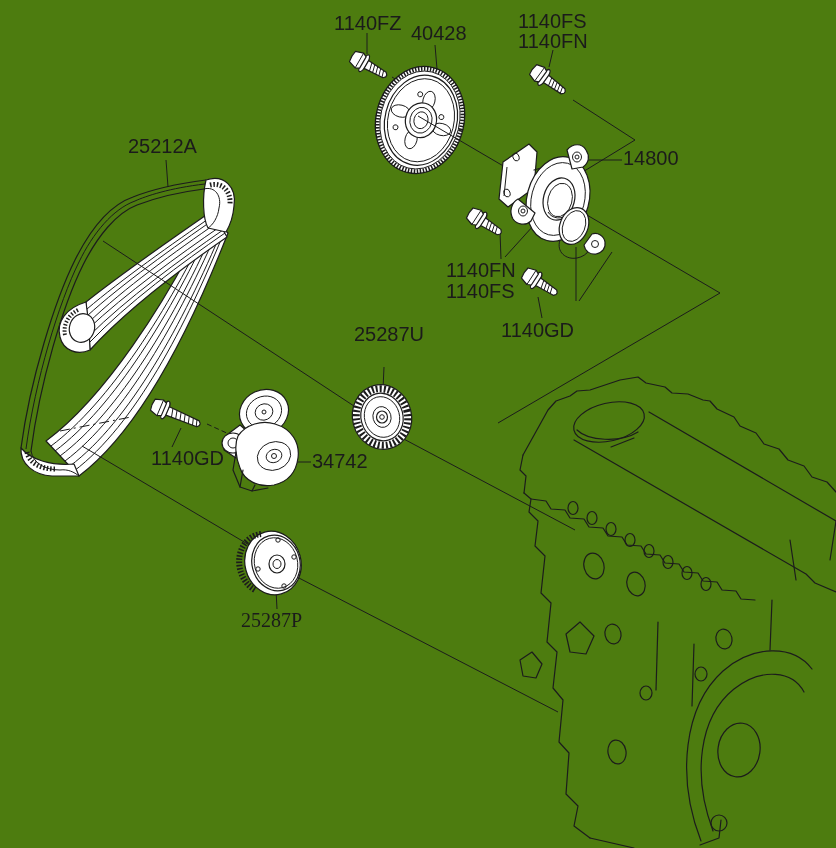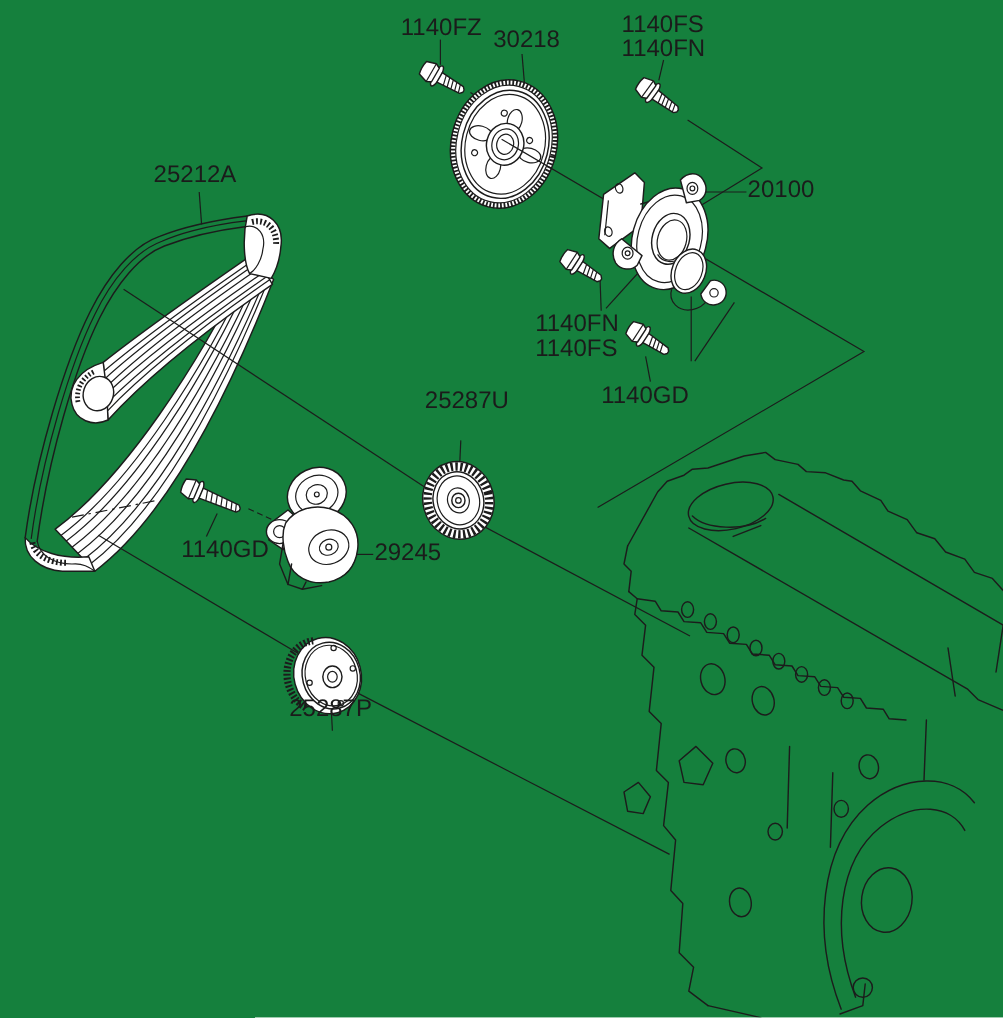--- a/index.html
+++ b/index.html
@@ -1,16 +1,16 @@
 <!DOCTYPE html>
 <html><head>
 <meta charset="utf-8">
 <style>
   html,body{margin:0;padding:0;background:#ffffff;}
-  #stage{position:relative;width:836px;height:848px;background:#15803d;overflow:hidden;
+  #stage{position:relative;width:836px;height:848px;background:#4d7c0f;overflow:hidden;
          font-family:"Liberation Sans",sans-serif;}
   #artwork{position:absolute;left:0;top:0;}
   .part-label{position:absolute;font-size:20px;line-height:21px;color:#1b1b1b;
               white-space:nowrap;letter-spacing:0;}
   svg *{vector-effect:non-scaling-stroke;}
   .ln{stroke:#1c1c1c;stroke-width:1.2;fill:none;stroke-linecap:round;stroke-linejoin:round;}
   .lnthin{stroke:#1c1c1c;stroke-width:1;fill:none;}
   .wfill{fill:#ffffff;stroke:#1c1c1c;stroke-width:1.2;stroke-linejoin:round;}
   .hatch{stroke:#1c1c1c;fill:none;}
 </style>
@@ -241,26 +241,26 @@
   <g transform="translate(163,409) rotate(23)">
     <ellipse class="wfill" cx="2.5" cy="0" rx="3" ry="9.5"></ellipse>
     <path class="wfill" d="M-11,-6 C-12,-2 -12,2 -11,6 L-3,8.5 L1,6.5 L1,-6.5 L-3,-8.5 Z"></path>
     <path class="lnthin" d="M-3,-8.5 L-3,8.5"></path>
     <path class="wfill" d="M5,-4.5 L38,-3.2 L40,-1 L40,1 L38,3.2 L5,4.5 Z"></path>
     <path class="lnthin" d="M9,-4.2 L11,4.2 M13.5,-4.1 L15.5,4.1 M18,-4 L20,4 M22.5,-3.8 L24.5,3.8 M27,-3.6 L29,3.6 M31.5,-3.4 L33.5,3.4 M35.5,-3.3 L37.5,3.3"></path>
   </g>
 </svg>
 
 <div class="part-label" style="left:334px;top:13px;">1140FZ</div>
-<div class="part-label" style="left:411px;top:23px;">30218</div>
+<div class="part-label" style="left:411px;top:23px;">40428</div>
 <div class="part-label" style="left:518px;top:11px;">1140FS</div>
 <div class="part-label" style="left:518px;top:31px;">1140FN</div>
 <div class="part-label" style="left:128px;top:136px;">25212A</div>
-<div class="part-label" style="left:623px;top:148px;">20100</div>
+<div class="part-label" style="left:623px;top:148px;">14800</div>
 <div class="part-label" style="left:446px;top:260px;">1140FN</div>
 <div class="part-label" style="left:446px;top:281px;">1140FS</div>
 <div class="part-label" style="left:501px;top:320px;">1140GD</div>
 <div class="part-label" style="left:354px;top:324px;">25287U</div>
 <div class="part-label" style="left:151px;top:448px;">1140GD</div>
-<div class="part-label" style="left:312px;top:451px;">29245</div>
-<div class="part-label" style="left:241px;top:581px;">25287P</div>
+<div class="part-label" style="left:312px;top:451px;">34742</div>
+<div class="part-label" style="left:241px;top:610px;font-family:Liberation Serif, serif;">25287P</div>
 
 </div>
 
 </body></html>

